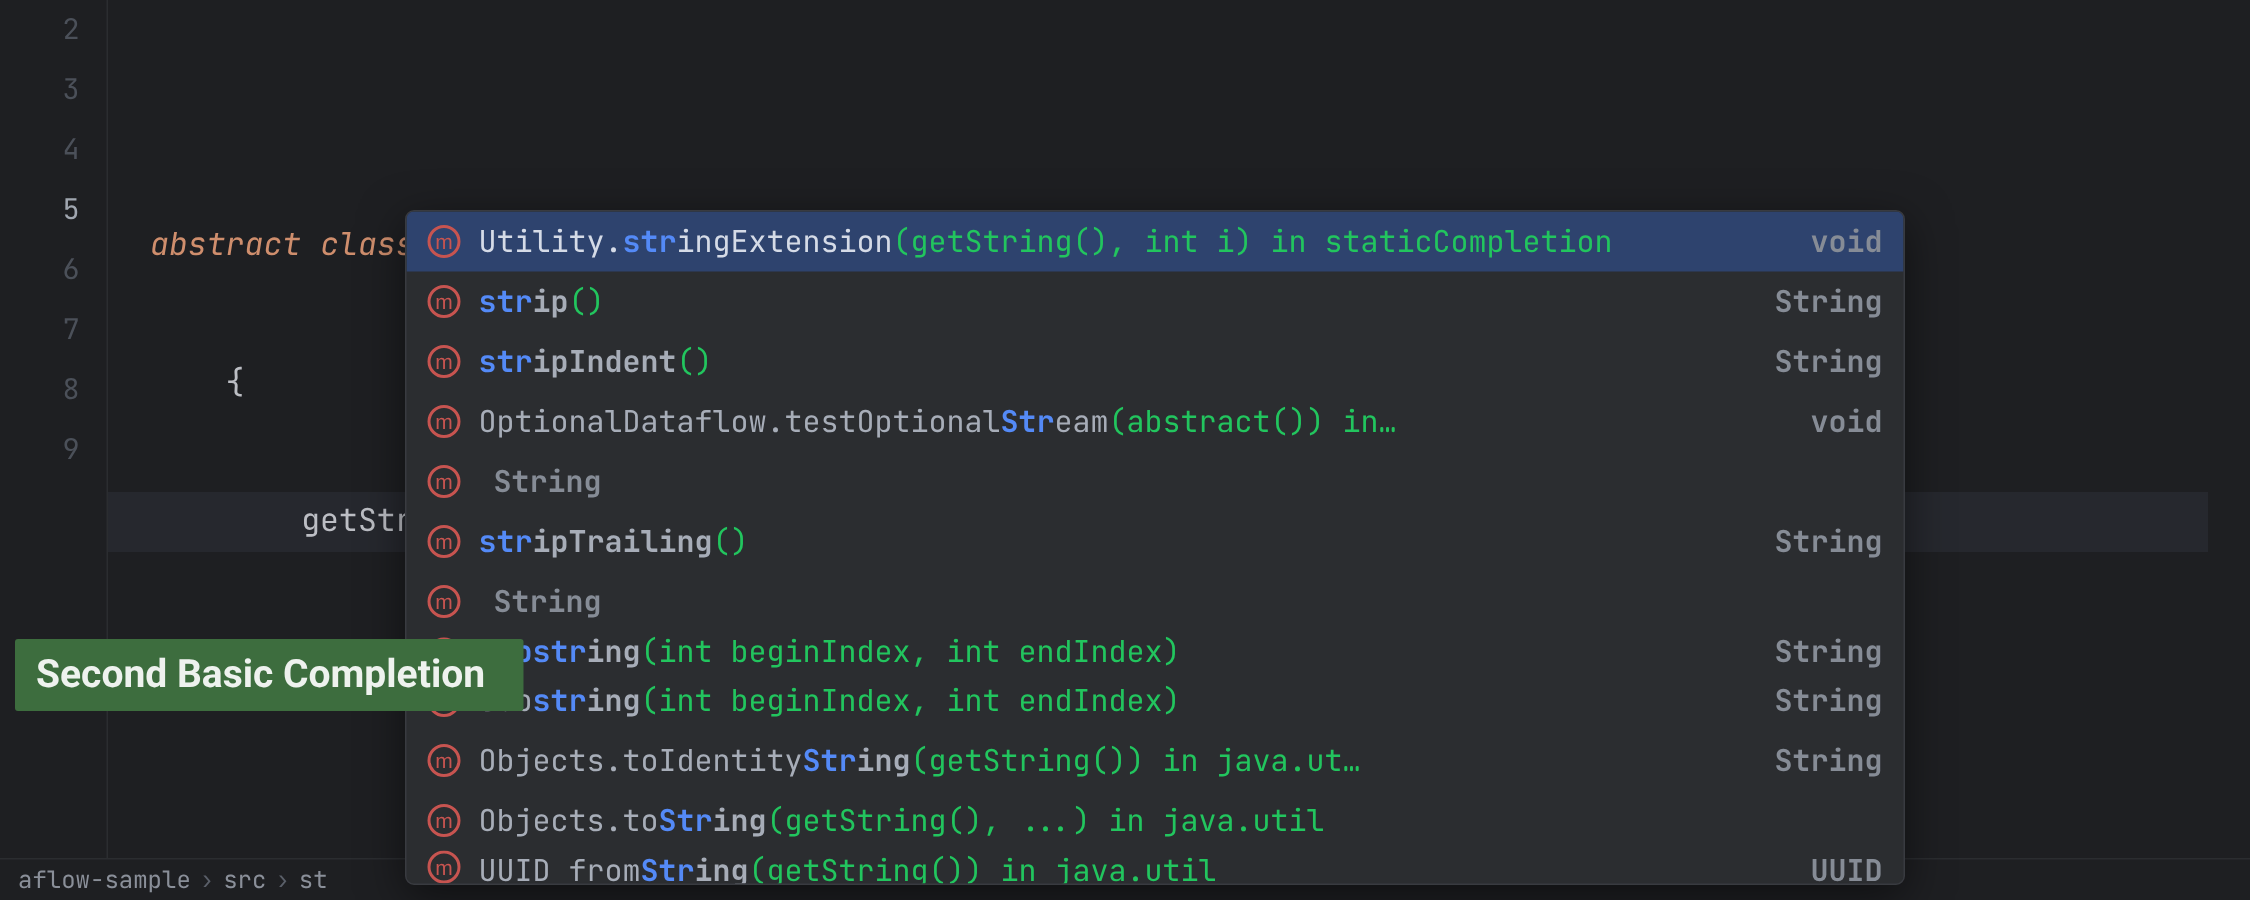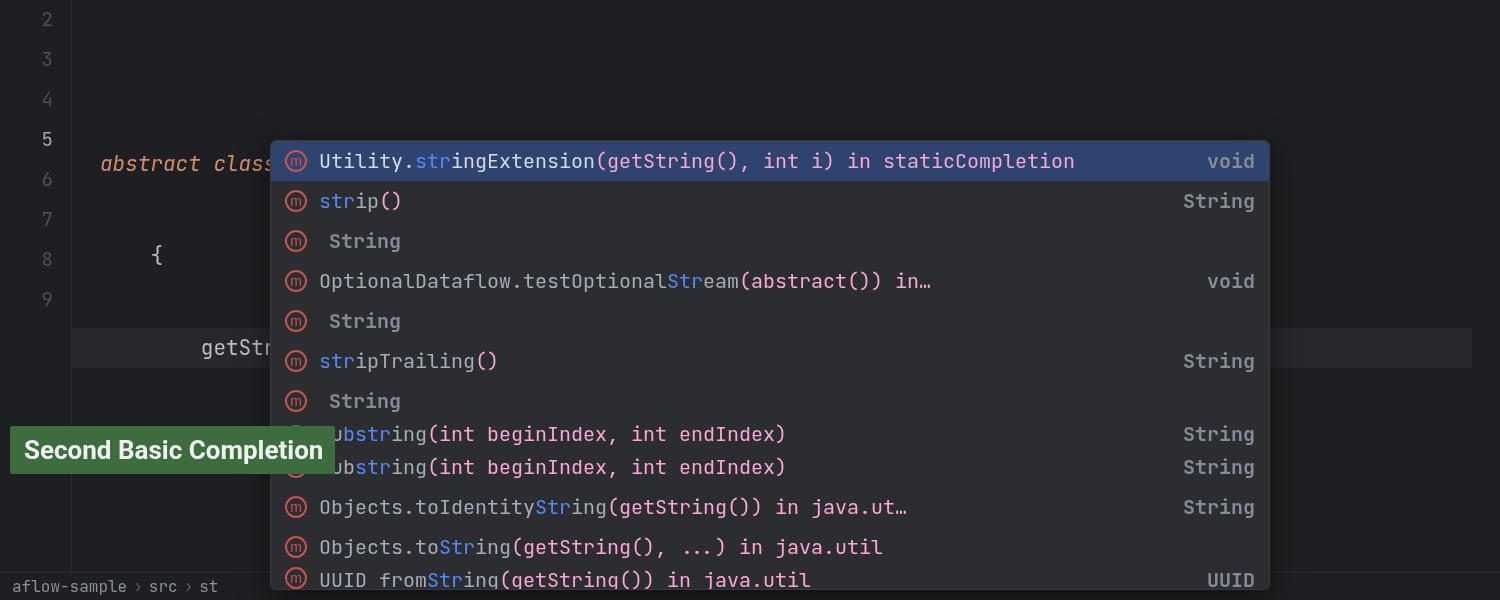--- a/index.html
+++ b/index.html
@@ -108,22 +108,22 @@
     align-items: center; justify-content: center;
     font-size: 14px; color: #c75450;
     flex-shrink: 0;
     font-family: sans-serif;
     line-height: 1;
   }
   .sig { flex: 1; overflow: hidden; text-overflow: ellipsis; white-space: nowrap; }
   .ret { color: #868c96; font-size: 20px; flex-shrink: 0; padding-left: 10px; font-weight: bold; }
   
   .hi { color: #548af7; }
-  .bold { font-weight: 400; }
-  .dim { color: #f9a8d4; }
+  .bold { font-weight: 700; }
+  .dim { color: #22c55e; }
   
   .breadcrumb {
     position: absolute;
     left: 0; bottom: 0;
     height: 28px;
     display: flex;
     align-items: center;
     padding-left: 6px;
     font-size: 16px;
     color: #8a8f99;
@@ -137,21 +137,21 @@
   
   .banner {
     position: absolute;
     left: 10px;
     top: 426px;
     height: 48px;
     background: #3d6d3e;
     color: #eef2ee;
     display: flex;
     align-items: center;
-    padding: 0 12px 0 14px;
+    padding: 0 26px 0 14px;
     font-family: -apple-system, "Segoe UI", Roboto, sans-serif;
     font-size: 26px;
     z-index: 10;
     border-radius: 2px;
   }
   .banner .b-bold { font-weight: 700; }
 </style>
 </head>
 <body>
 
@@ -187,20 +187,21 @@
         <span class="sig"><span>Utility.</span><span class="hi bold">str</span><span>ingExtension</span><span class="dim">(getString(), int i) in  staticCompletion</span></span>
         <span class="ret">void</span>
       </div>
       <div class="item">
         <span class="icon-m">m</span>
         <span class="sig"><span class="hi bold">str</span><span class="bold">ip</span><span class="dim">()</span></span>
         <span class="ret">String</span>
       </div>
       <div class="item">
         <span class="icon-m">m</span>
+        <span class="sig"><span class="hi bold">str</span><span class="bold">ipIndent</span><span class="dim">()</span></span>
         <span class="ret">String</span>
       </div>
       <div class="item">
         <span class="icon-m">m</span>
         <span class="sig"><span>OptionalDataflow.testOptional</span><span class="hi bold">Str</span><span>eam</span><span class="dim">(abstract()) in…</span></span>
         <span class="ret">void</span>
       </div>
       <div class="item">
         <span class="icon-m">m</span>
         <span class="ret">String</span>

